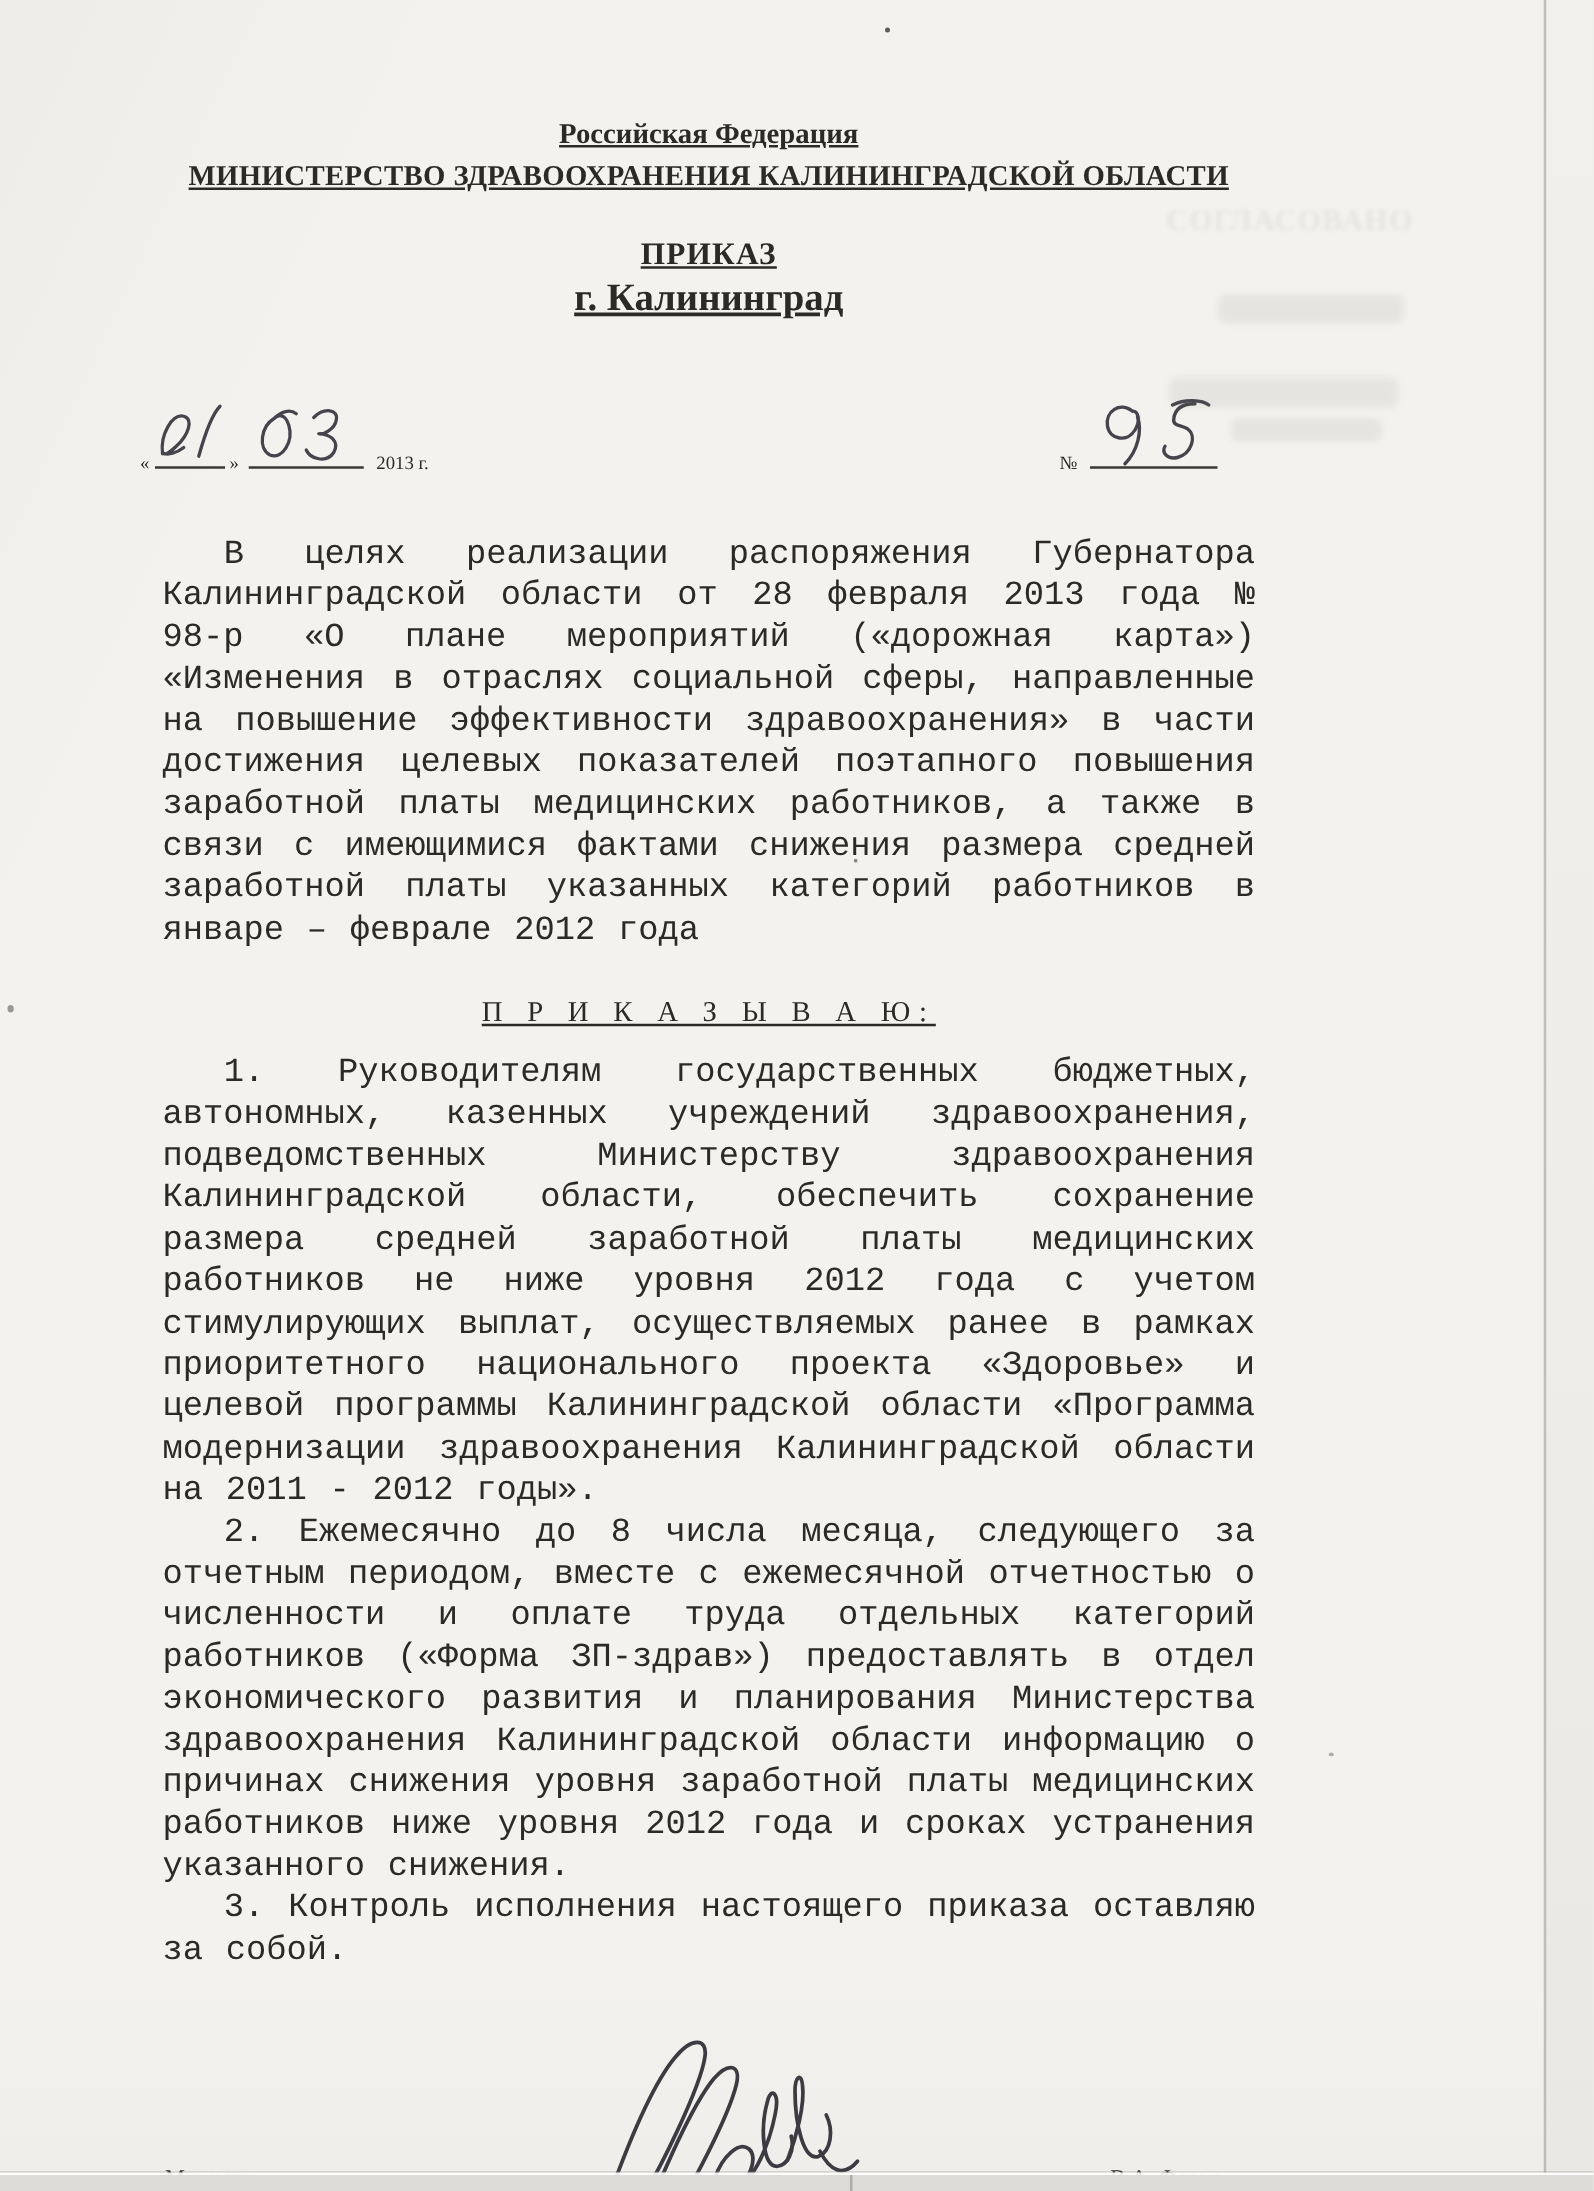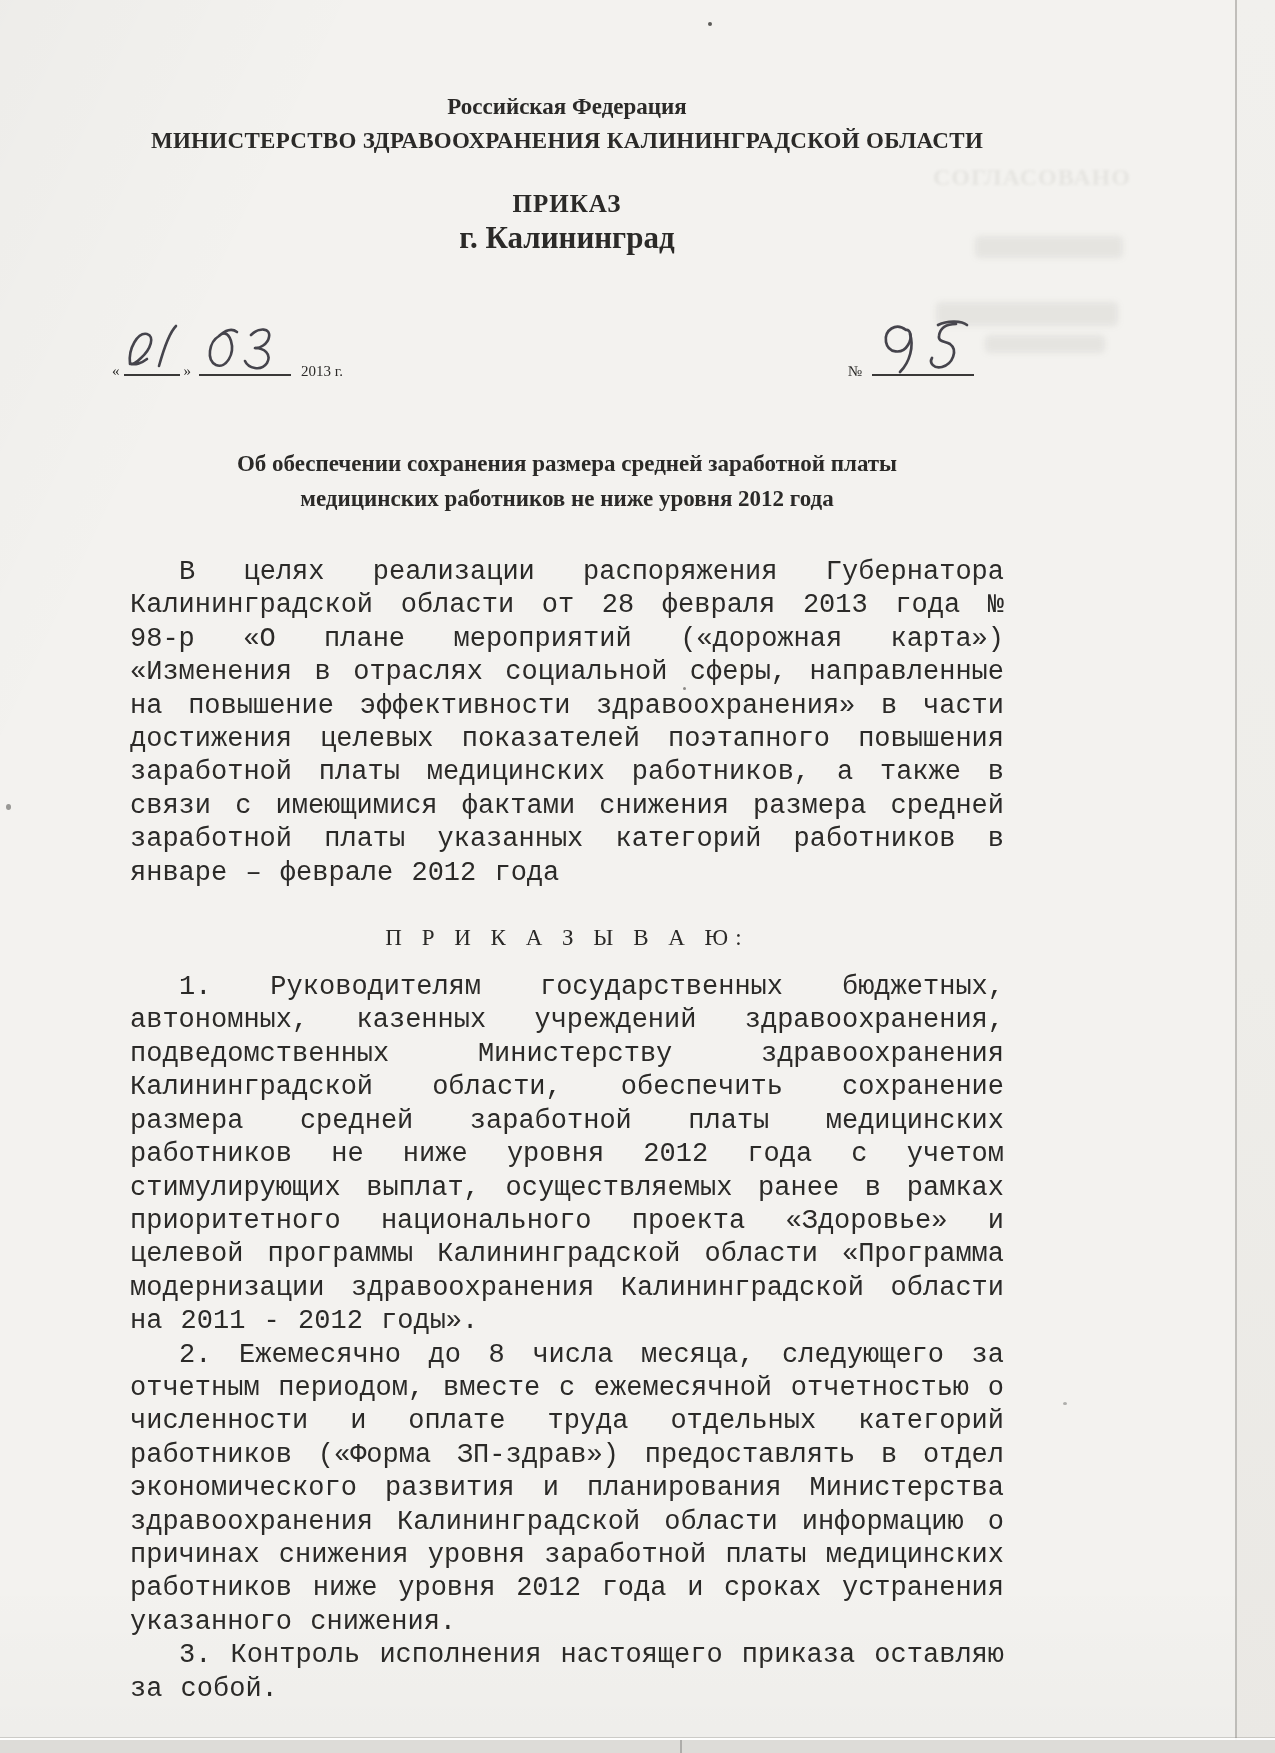--- a/index.html
+++ b/index.html
@@ -11,21 +11,21 @@
       linear-gradient(0deg, rgba(0,0,0,0.02), rgba(0,0,0,0) 10%),
       #f3f2ef;
     overflow:hidden;
     font-family:"Liberation Serif","DejaVu Serif",serif;
     color:#2b2a28;
   }
   
   .doc{
     position:absolute;left:130px;top:0;width:874px;height:100%;
   }
-  .center{text-align:center;}
+  .center{text-align:center;text-decoration:underline;}
   .head{padding-top:90px;line-height:34px;}
   .head .l1{font-weight:bold;font-size:23px;}
   .head .l2{font-weight:bold;font-size:23px;letter-spacing:.3px;}
   .order-head{margin-top:30px;line-height:32px;}
   .order-head .type{font-weight:bold;font-size:25px;letter-spacing:1px;}
   .order-head .city{font-weight:bold;font-size:31px;margin-top:2px;}
 
   .date-row{position:relative;margin-top:70px;height:64px;font-size:15px;}
   .date-left{position:absolute;left:-18px;bottom:8px;white-space:nowrap;}
   .date-right{position:absolute;right:30px;bottom:8px;white-space:nowrap;}
@@ -100,24 +100,20 @@
       <span class="date-right">
         <span>№</span><span class="hw-slot num"><svg width="102" height="62" viewBox="0 0 102 62">
               <path class="hw-ink" stroke-width="2.7" d="M34 14 C24 6 12 14 14 26 C16 37 30 39 36 29 C41 21 38 13 34 14 Z"></path>
               <path class="hw-ink" stroke-width="2.7" d="M38 18 C42 30 38 46 28 56"></path>
               <path class="hw-ink" stroke-width="2.7" d="M84 8 C74 8 68 12 67 20 C66 26 73 25 78 28 C86 34 81 48 70 51 C62 53 57 47 60 42"></path>
               <path class="hw-ink" stroke-width="2.7" d="M66 9 C76 4 90 5 95 9"></path>
             </svg></span>
       </span>
     </div>
 
-    <div class="title center">
-      <div>Об обеспечении сохранения размера средней заработной платы</div>
-      <div>медицинских работников не ниже уровня 2012 года</div>
-    </div>
 
     <p class="body-par preamble">В целях реализации распоряжения Губернатора Калининградской области от 28 февраля 2013 года № 98-р «О плане мероприятий («дорожная карта») «Изменения в отраслях социальной сферы, направленные на повышение эффективности здравоохранения» в части достижения целевых показателей  поэтапного повышения заработной платы медицинских работников, а также в связи с имеющимися фактами снижения размера средней заработной платы указанных категорий работников в январе – феврале 2012 года</p>
 
     <div class="decree center">П Р И К А З Ы В А Ю:</div>
 
     <div class="items">
       <p class="body-par">1. Руководителям государственных бюджетных, автономных, казенных учреждений здравоохранения, подведомственных Министерству здравоохранения Калининградской области, обеспечить сохранение размера средней заработной платы медицинских работников не ниже уровня 2012 года с учетом стимулирующих выплат, осуществляемых ранее в рамках приоритетного национального проекта «Здоровье» и целевой программы Калининградской области «Программа модернизации здравоохранения Калининградской области на 2011 - 2012 годы».</p>
       <p class="body-par">2. Ежемесячно до 8 числа месяца, следующего за отчетным периодом, вместе с ежемесячной отчетностью о численности и оплате труда отдельных категорий работников («Форма ЗП-здрав») предоставлять в отдел экономического развития и планирования Министерства здравоохранения Калининградской области информацию о причинах снижения уровня заработной платы медицинских работников ниже уровня 2012 года и сроках устранения указанного снижения.</p>
       <p class="body-par">3. Контроль исполнения настоящего приказа оставляю за собой.</p>
     </div>

